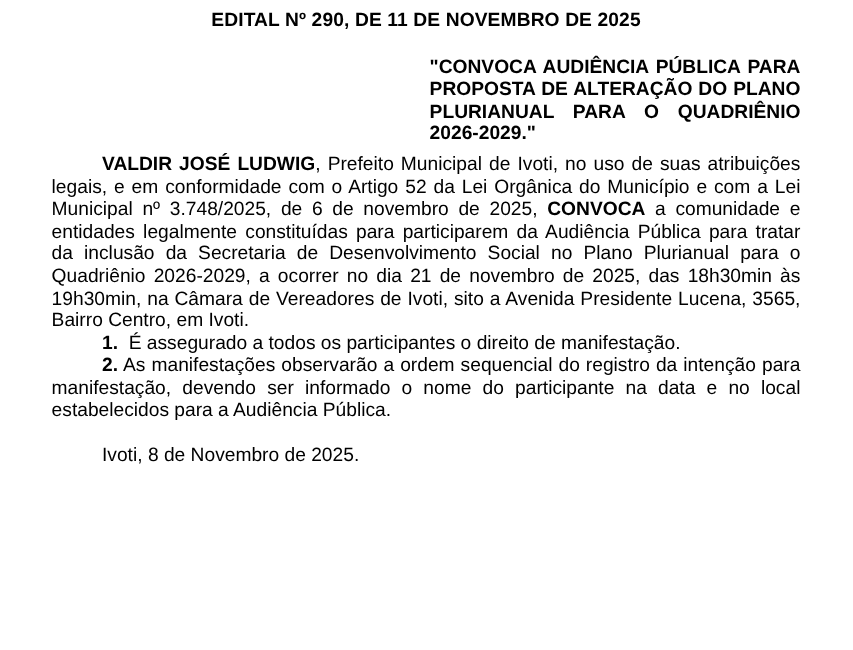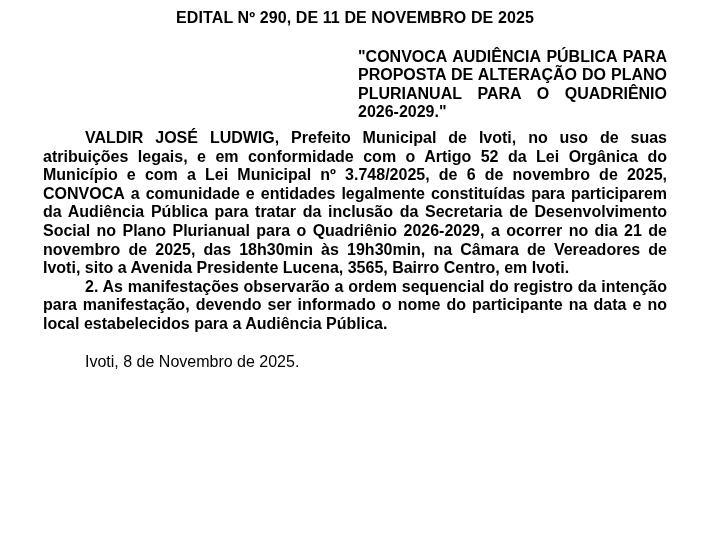--- a/index.html
+++ b/index.html
@@ -36,21 +36,20 @@
     font-weight: bold;
     text-align: justify;
   }
   .body-paragraphs {
     margin-top: 7px;
   }
   .para {
     margin: 0;
     text-align: justify;
     text-indent: 42px;
-    font-weight: bold;
   }
   .date-line {
     margin: 19px 0 0 0;
     text-indent: 42px;
   }
   .signature {
     margin: 48px 0 0 140px;
     text-align: center;
     font-weight: bold;
   }
@@ -61,20 +60,21 @@
 </head>
 <body>
 
 <div class="page">
   <h1 class="title">EDITAL Nº 290, DE 11 DE NOVEMBRO DE 2025</h1>
 
   <div class="epigraph">"CONVOCA AUDIÊNCIA PÚBLICA PARA PROPOSTA DE ALTERAÇÃO DO PLANO PLURIANUAL PARA O QUADRIÊNIO 2026-2029."</div>
 
   <div class="body-paragraphs">
       <p class="para"><b>VALDIR JOSÉ LUDWIG</b><span>, Prefeito Municipal de Ivoti, no uso de suas atribuições legais, e em conformidade com o Artigo 52 da Lei Orgânica do Município e com a Lei Municipal nº 3.748/2025, de 6 de novembro de 2025, </span><b>CONVOCA</b><span> a comunidade e entidades legalmente constituídas para participarem da Audiência Pública para tratar da inclusão da Secretaria de Desenvolvimento Social no Plano Plurianual para o Quadriênio 2026-2029, a ocorrer no dia 21 de novembro de 2025, das 18h30min às 19h30min, na Câmara de Vereadores de Ivoti, sito a Avenida Presidente Lucena, 3565, Bairro Centro, em Ivoti.</span></p>
+      <p class="para"><b>1.</b><span>&nbsp; É assegurado a todos os participantes o direito de manifestação.</span></p>
       <p class="para"><b>2.</b><span> As manifestações observarão a ordem sequencial do registro da intenção para manifestação, devendo ser informado o nome do participante na data e no local estabelecidos para a Audiência Pública.</span></p>
     </div>
 
   <p class="date-line">Ivoti, 8 de Novembro de 2025.</p>
 
   <div class="signature">
     <div class="sig-name">VALDIR JOSÉ LUDWIG</div>
   </div>
 </div>
 

